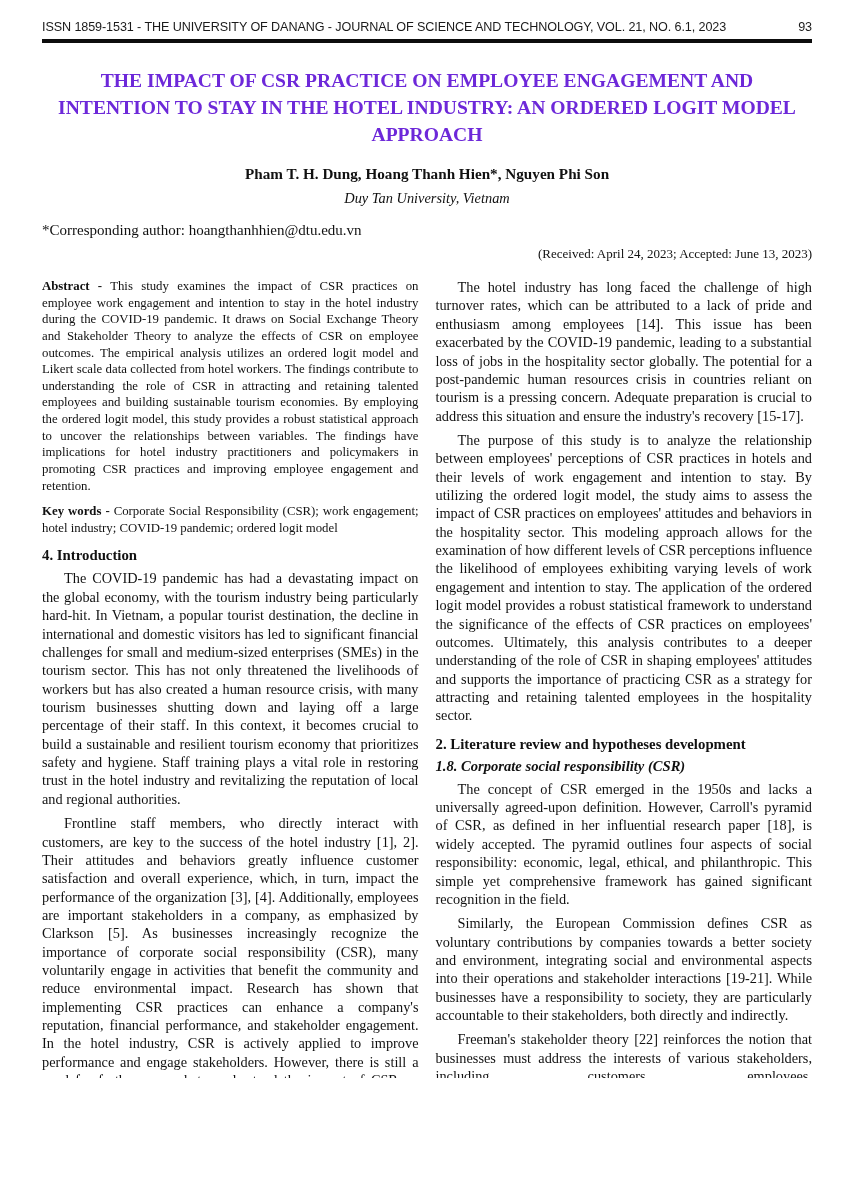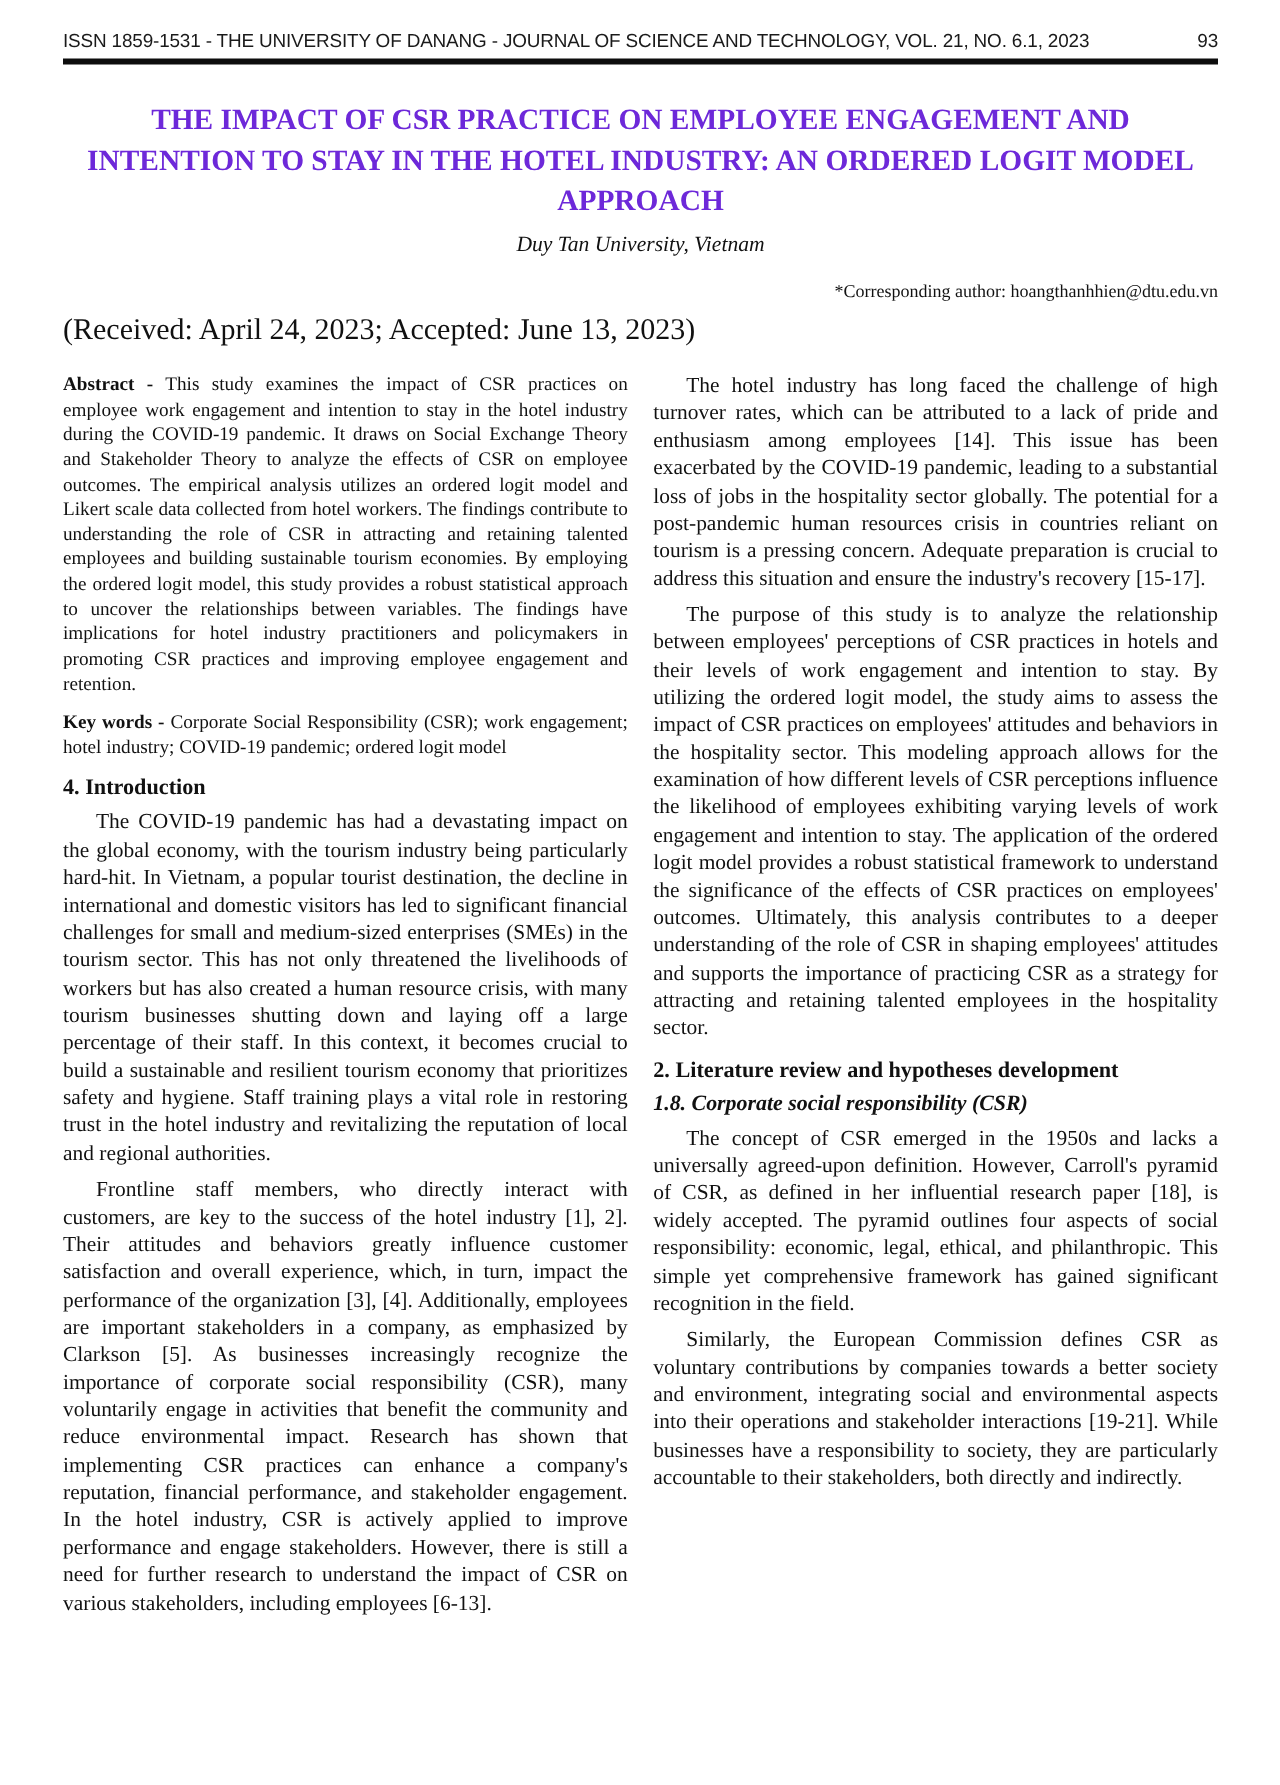--- a/index.html
+++ b/index.html
@@ -26,22 +26,22 @@
   .title {
     margin: 24px auto 0 auto;
     max-width: 742px;
     text-align: center;
     font-size: 19.6px; font-weight: bold;
     line-height: 1.38;
     color: #6d28d9;
   }
   .authors { text-align: center; margin-top: 17px; font-size: 15.2px; font-weight: bold; }
   .affiliation { text-align: center; margin-top: 7px; font-size: 14.4px; font-style: italic; }
-  .corresponding { text-align: right; margin-top: 15px; font-size: 12px; }
-  .dates { text-align: left; margin-top: 7px; font-size: 20px; }
+  .corresponding { text-align: left; margin-top: 15px; font-size: 15px; }
+  .dates { text-align: right; margin-top: 7px; font-size: 13px; }
   
   .columns { display: flex; gap: 17px; margin-top: 16px; }
   .col { flex: 1 1 0; min-width: 0; }
   p.small {
     font-size: 12.8px; line-height: 1.3;
     text-align: justify;
   }
   p.small + p.small { margin-top: 9px; }
   p.body {
     font-size: 14.3px; line-height: 1.285;
@@ -65,20 +65,21 @@
 
 <div class="page">
 
   <div class="runhead">
     <span>ISSN 1859-1531 - THE UNIVERSITY OF DANANG - JOURNAL OF SCIENCE AND TECHNOLOGY, VOL. 21, NO. 6.1, 2023</span>
     <span>93</span>
   </div>
 
   <h1 class="title">THE IMPACT OF CSR PRACTICE ON EMPLOYEE ENGAGEMENT AND INTENTION TO STAY IN THE HOTEL INDUSTRY: AN ORDERED LOGIT MODEL APPROACH</h1>
 
+  <div class="authors">Pham T. H. Dung, Hoang Thanh Hien*, Nguyen Phi Son</div>
   <div class="affiliation">Duy Tan University, Vietnam</div>
   <div class="corresponding">*Corresponding author: hoangthanhhien@dtu.edu.vn</div>
   <div class="dates">(Received: April 24, 2023; Accepted: June 13, 2023)</div>
 
   <div class="columns">
 
     <div class="col">
       <p class="small"><span class="bold">Abstract -</span> <span>This study examines the impact of CSR practices on employee work engagement and intention to stay in the hotel industry during the COVID-19 pandemic. It draws on Social Exchange Theory and Stakeholder Theory to analyze the effects of CSR on employee outcomes. The empirical analysis utilizes an ordered logit model and Likert scale data collected from hotel workers. The findings contribute to understanding the role of CSR in attracting and retaining talented employees and building sustainable tourism economies. By employing the ordered logit model, this study provides a robust statistical approach to uncover the relationships between variables. The findings have implications for hotel industry practitioners and policymakers in promoting CSR practices and improving employee engagement and retention.</span></p>
       <p class="small"><span class="bold">Key words -</span> <span>Corporate Social Responsibility (CSR); work engagement; hotel industry; COVID-19 pandemic; ordered logit model</span></p>
 
@@ -88,16 +89,17 @@
     </div>
 
     <div class="col">
       <p class="body">The hotel industry has long faced the challenge of high turnover rates, which can be attributed to a lack of pride and enthusiasm among employees [14]. This issue has been exacerbated by the COVID-19 pandemic, leading to a substantial loss of jobs in the hospitality sector globally. The potential for a post-pandemic human resources crisis in countries reliant on tourism is a pressing concern. Adequate preparation is crucial to address this situation and ensure the industry's recovery [15-17].</p>
       <p class="body">The purpose of this study is to analyze the relationship between employees' perceptions of CSR practices in hotels and their levels of work engagement and intention to stay. By utilizing the ordered logit model, the study aims to assess the impact of CSR practices on employees' attitudes and behaviors in the hospitality sector. This modeling approach allows for the examination of how different levels of CSR perceptions influence the likelihood of employees exhibiting varying levels of work engagement and intention to stay. The application of the ordered logit model provides a robust statistical framework to understand the significance of the effects of CSR practices on employees' outcomes. Ultimately, this analysis contributes to a deeper understanding of the role of CSR in shaping employees' attitudes and supports the importance of practicing CSR as a strategy for attracting and retaining talented employees in the hospitality sector.</p>
 
       <h2 class="sec">2. Literature review and hypotheses development</h2>
       <h3 class="subsec">1.8. Corporate social responsibility (CSR)</h3>
       <p class="body">The concept of CSR emerged in the 1950s and lacks a universally agreed-upon definition. However, Carroll's pyramid of CSR, as defined in her influential research paper [18], is widely accepted. The pyramid outlines four aspects of social responsibility: economic, legal, ethical, and philanthropic. This simple yet comprehensive framework has gained significant recognition in the field.</p>
       <p class="body">Similarly, the European Commission defines CSR as voluntary contributions by companies towards a better society and environment, integrating social and environmental aspects into their operations and stakeholder interactions [19-21]. While businesses have a responsibility to society, they are particularly accountable to their stakeholders, both directly and indirectly.</p>
+      <p class="body stretch-last">Freeman's stakeholder theory [22] reinforces the notion that businesses must address the interests of various stakeholders, including customers, employees,</p>
     </div>
 
   </div>
 </div>
 
 </body></html>

